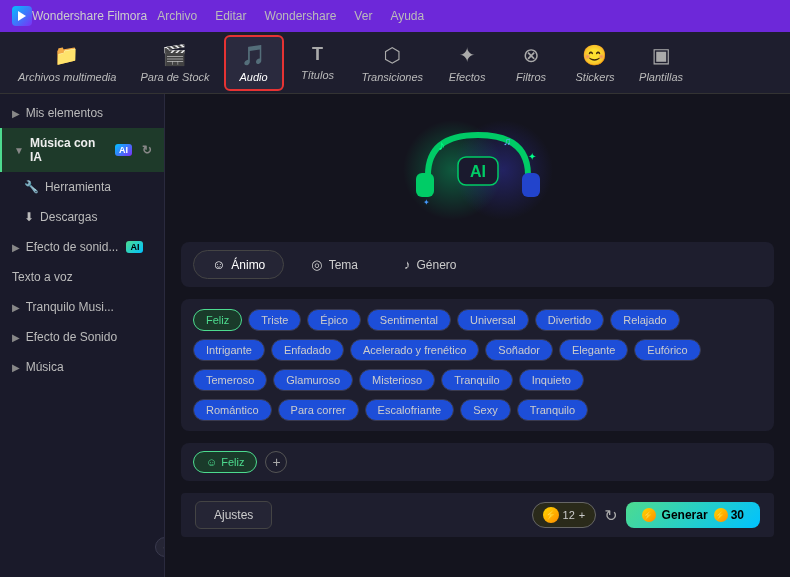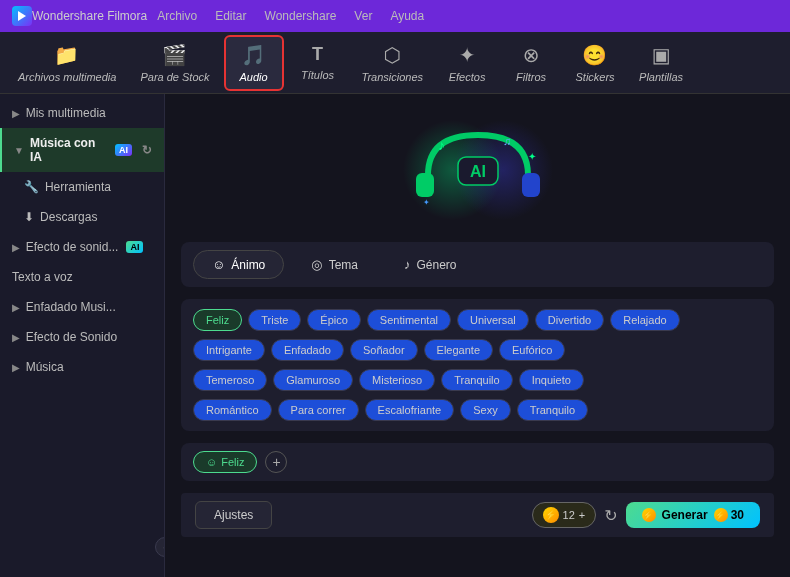--- a/index.html
+++ b/index.html
@@ -389,21 +389,21 @@
     <span class="toolbar-item-label">Plantillas</span>
   </div>
 </div>
 
 <div class="main-layout">
 
   <div class="sidebar" style="position:relative;">
 
     <div class="sidebar-item">
       <span class="sidebar-chevron">▶</span>
-      <span>Mis multimedia</span>
+      <span>Mis elementos</span>
     </div>
 
     <div class="sidebar-item group-header" style="background:#1e3a2a;border-left:2px solid #4ddb8f;">
       <span class="sidebar-chevron">▼</span>
       <span>Música con IA</span>
       <span class="ai-badge">AI</span>
       <span style="margin-left:4px;color:#888;font-size:12px;">↻</span>
     </div>
 
     <div class="sidebar-item sub-item">
@@ -421,21 +421,21 @@
       <span>Efecto de sonid...</span>
       <span class="ai-badge" style="background:linear-gradient(135deg,#4ddb8f,#00c2ff);color:#000;">AI</span>
     </div>
 
     <div class="sidebar-item">
       <span>Texto a voz</span>
     </div>
 
     <div class="sidebar-item">
       <span class="sidebar-chevron">▶</span>
-      <span>Enfadado Musi...</span>
+      <span>Tranquilo Musi...</span>
     </div>
 
     <div class="sidebar-item">
       <span class="sidebar-chevron">▶</span>
       <span>Efecto de Sonido</span>
     </div>
 
     <div class="sidebar-item">
       <span class="sidebar-chevron">▶</span>
       <span>Música</span>
@@ -504,20 +504,21 @@
         <div class="tag">Épico</div>
         <div class="tag">Sentimental</div>
         <div class="tag">Universal</div>
         <div class="tag">Divertido</div>
         <div class="tag">Relajado</div>
       </div>
 
       <div class="tags-row">
         <div class="tag">Intrigante</div>
         <div class="tag">Enfadado</div>
+        <div class="tag">Acelerado y frenético</div>
         <div class="tag">Soñador</div>
         <div class="tag">Elegante</div>
         <div class="tag">Eufórico</div>
       </div>
 
       <div class="tags-row">
         <div class="tag">Temeroso</div>
         <div class="tag">Glamuroso</div>
         <div class="tag">Misterioso</div>
         <div class="tag">Tranquilo</div>

